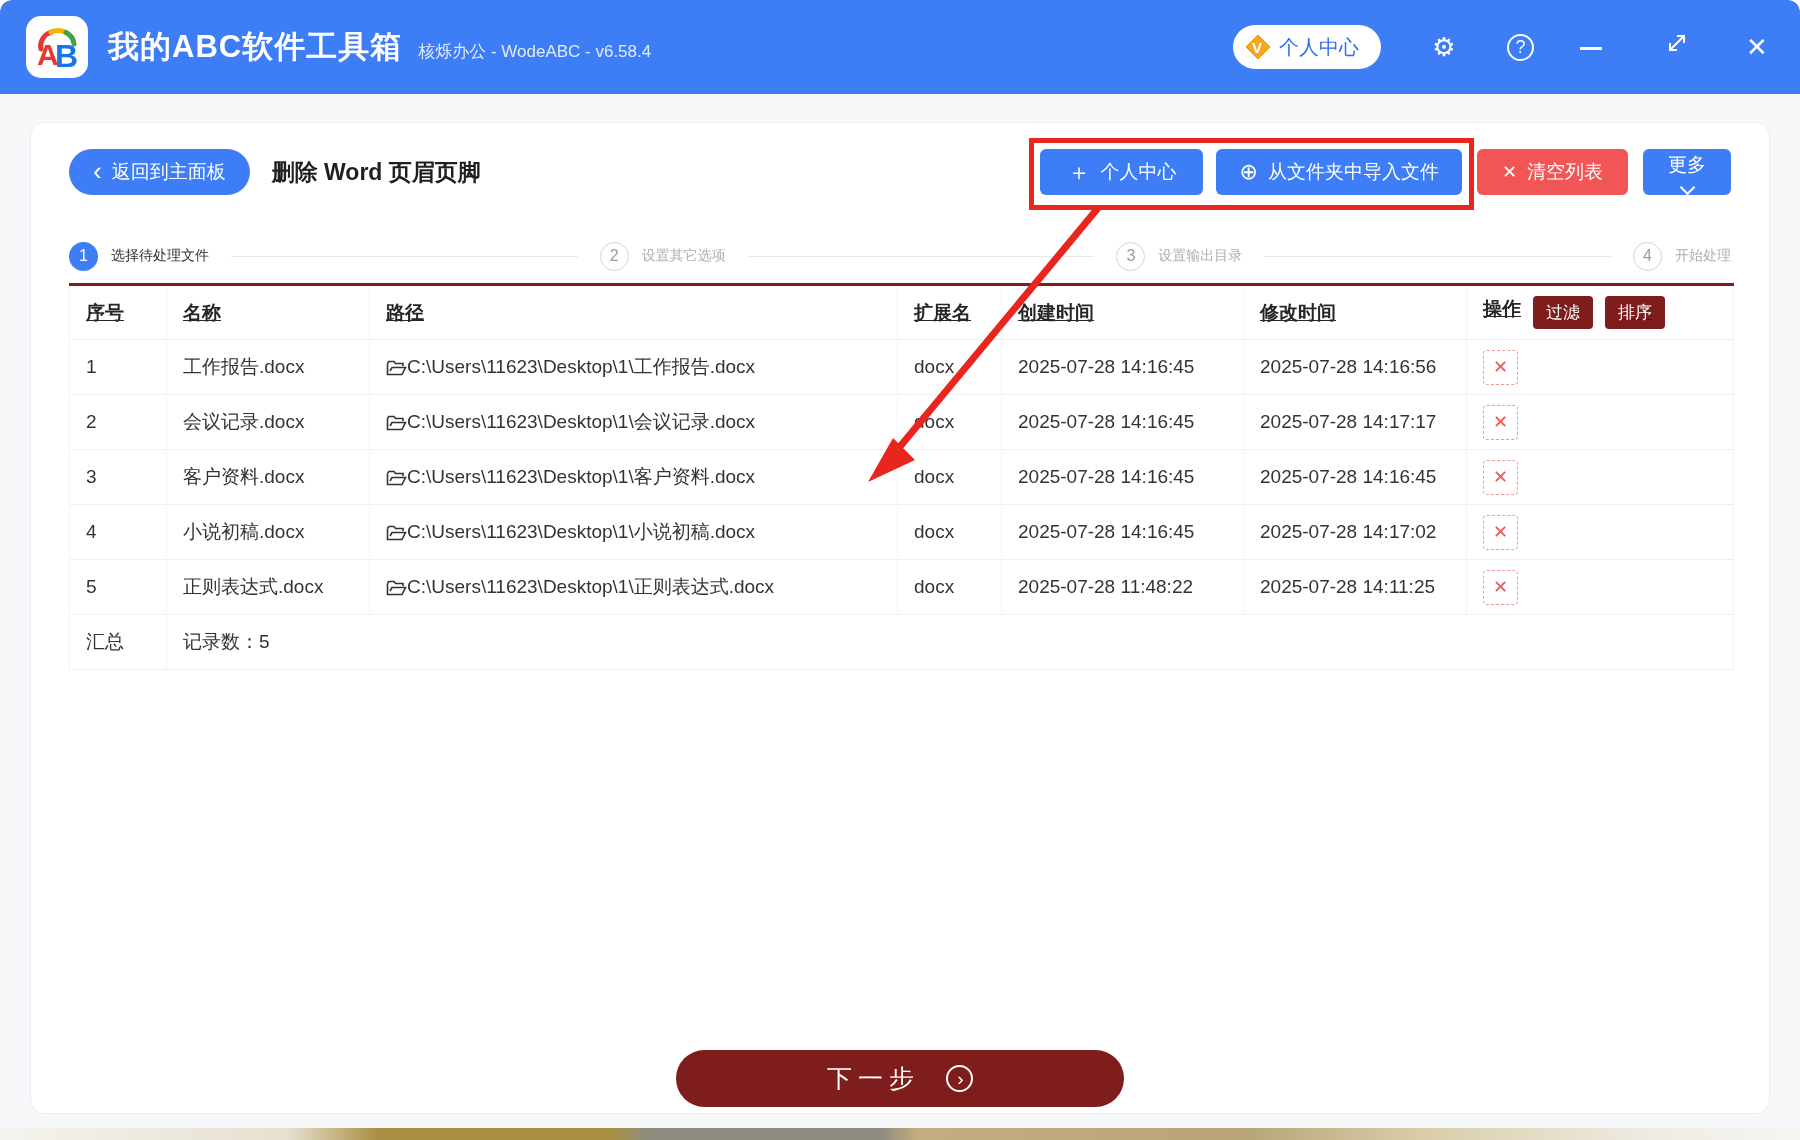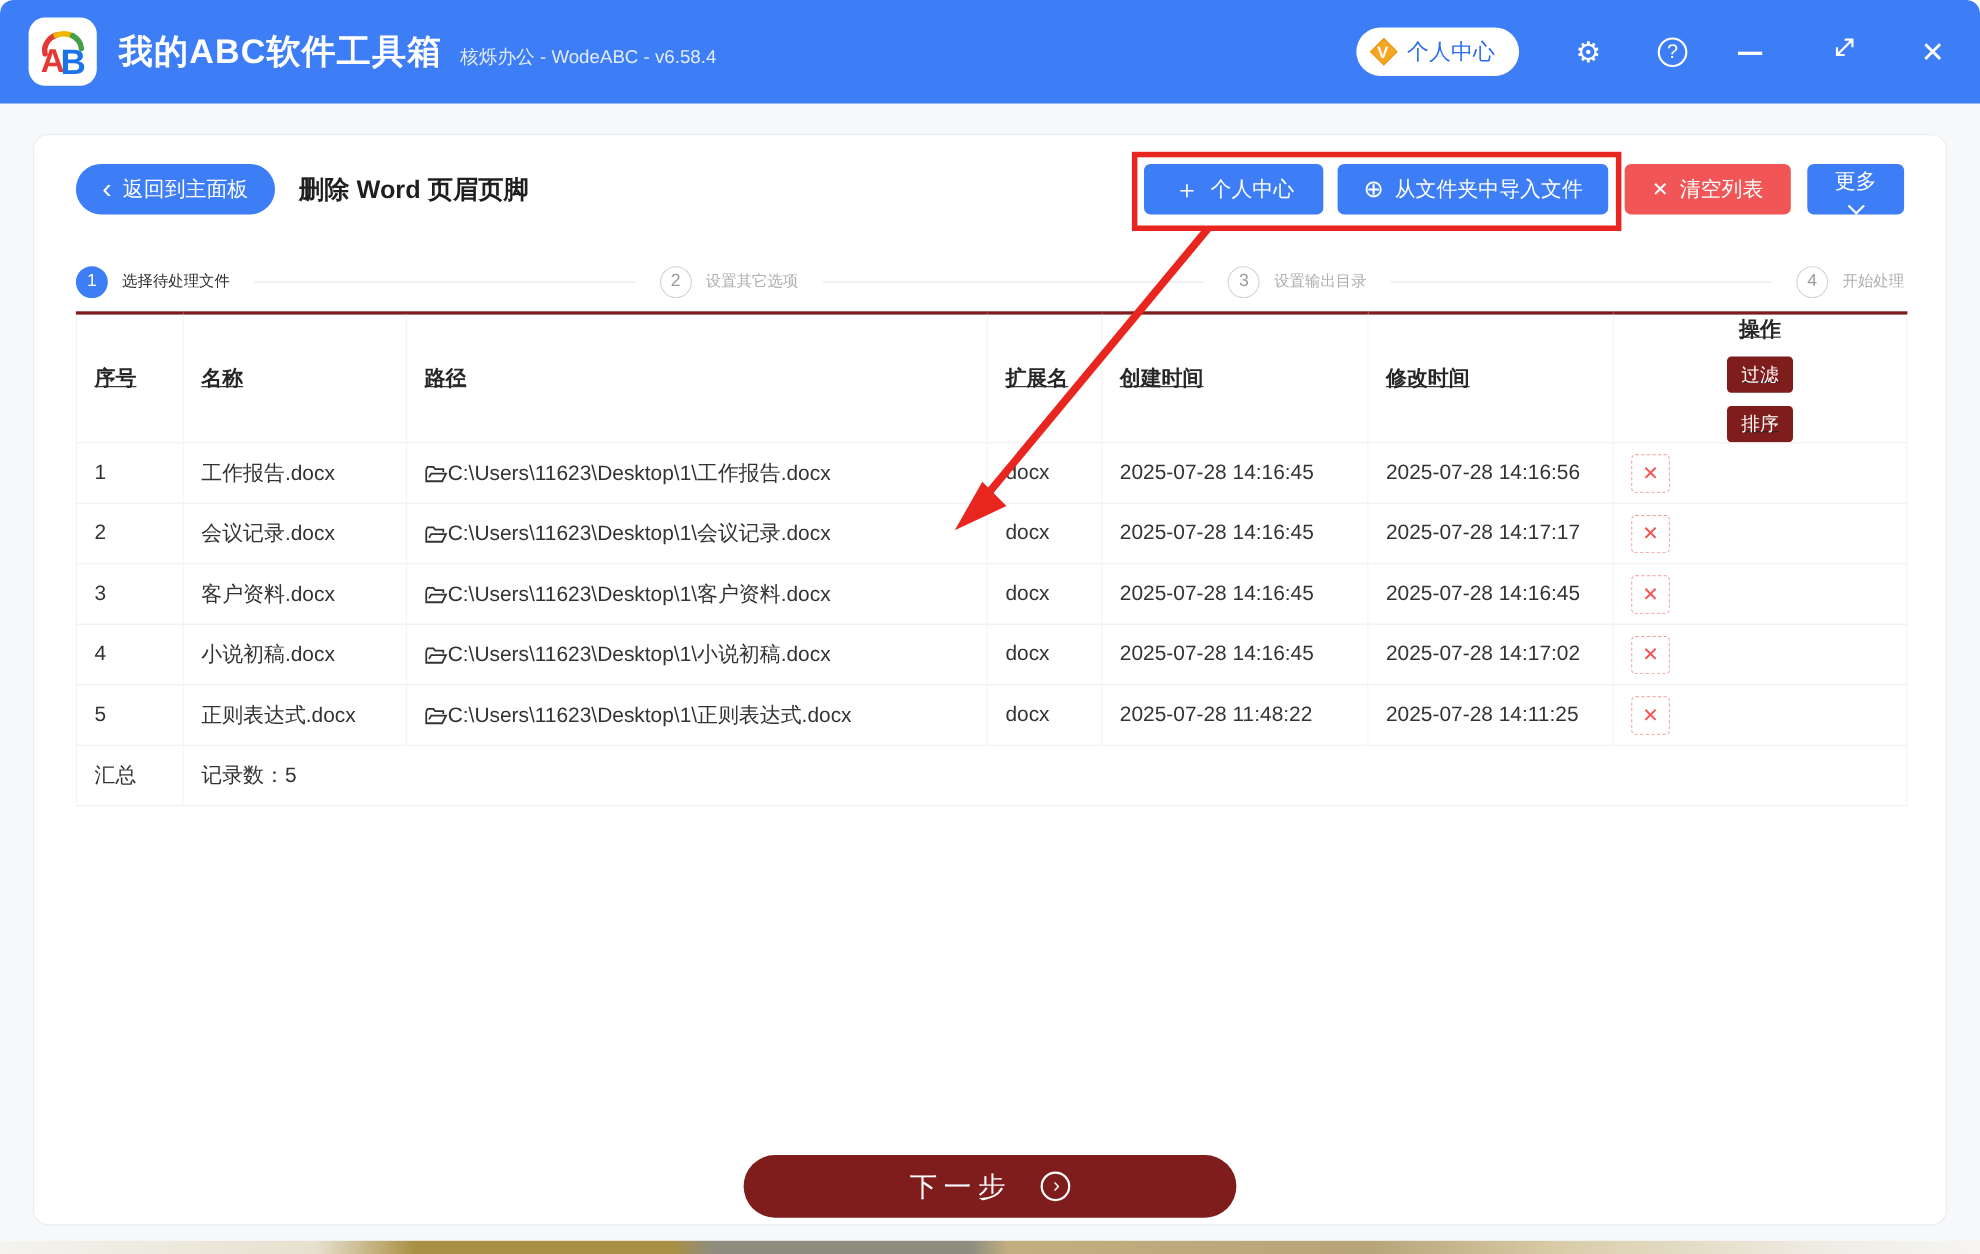--- a/index.html
+++ b/index.html
@@ -55,21 +55,21 @@
   .step.idle .step-label { color:#aeaeb4; }
   .connector { flex:1 1 0; height:1px; background:#e7e7ea; margin:0 22px; }
 
   
   .file-table { position:absolute; top:160px; left:38px; width:1664px; border-collapse:collapse; table-layout:fixed; }
   .file-table th, .file-table td { height:55px; padding:0 16px; font-size:19px; text-align:left;
       border-bottom:1px solid #edeff4; border-right:1px solid #f3f4f8; white-space:nowrap; overflow:hidden; }
   .file-table th { color:#262626; font-weight:bold; border-top:3px solid #7f1d1d;text-decoration:underline; }
   .file-table td { color:#333; }
   .file-table th:first-child, .file-table td:first-child { border-left:1px solid #f3f4f8; }
-  .actions-head { display:flex; align-items:center; gap:12px;flex-direction:column; }
+  .actions-head { display:flex; gap:12px; }
   .mini-btn { background:#7f1d1d; color:#fff; border:none; font-size:17px; padding:5px 13px; border-radius:4px; cursor:pointer; font-family:inherit; }
   .path-cell { display:flex; align-items:center; }
   .folder-ic { flex:0 0 auto; margin-top:2px; }
   .del-btn { width:35px; height:35px; background:#fff; border:1px dashed #f19a9a; border-radius:4px; color:#f25555; font-size:18px; cursor:pointer; display:flex; align-items:center; justify-content:center; font-family:inherit; }
 
   
   .next-btn { position:absolute; left:50%; transform:translateX(-50%); top:1050px; width:448px; height:57px;
       background:#7f1d1d; border:none; border-radius:29px; color:#fff; font-size:25px; letter-spacing:6px;
       display:flex; align-items:center; justify-content:center; gap:26px; cursor:pointer; font-family:inherit; }
   .next-circ { width:27px; height:27px; border:2px solid #fff; border-radius:50%; display:flex; align-items:center; justify-content:center; font-size:19px; letter-spacing:0; padding-left:2px; }

